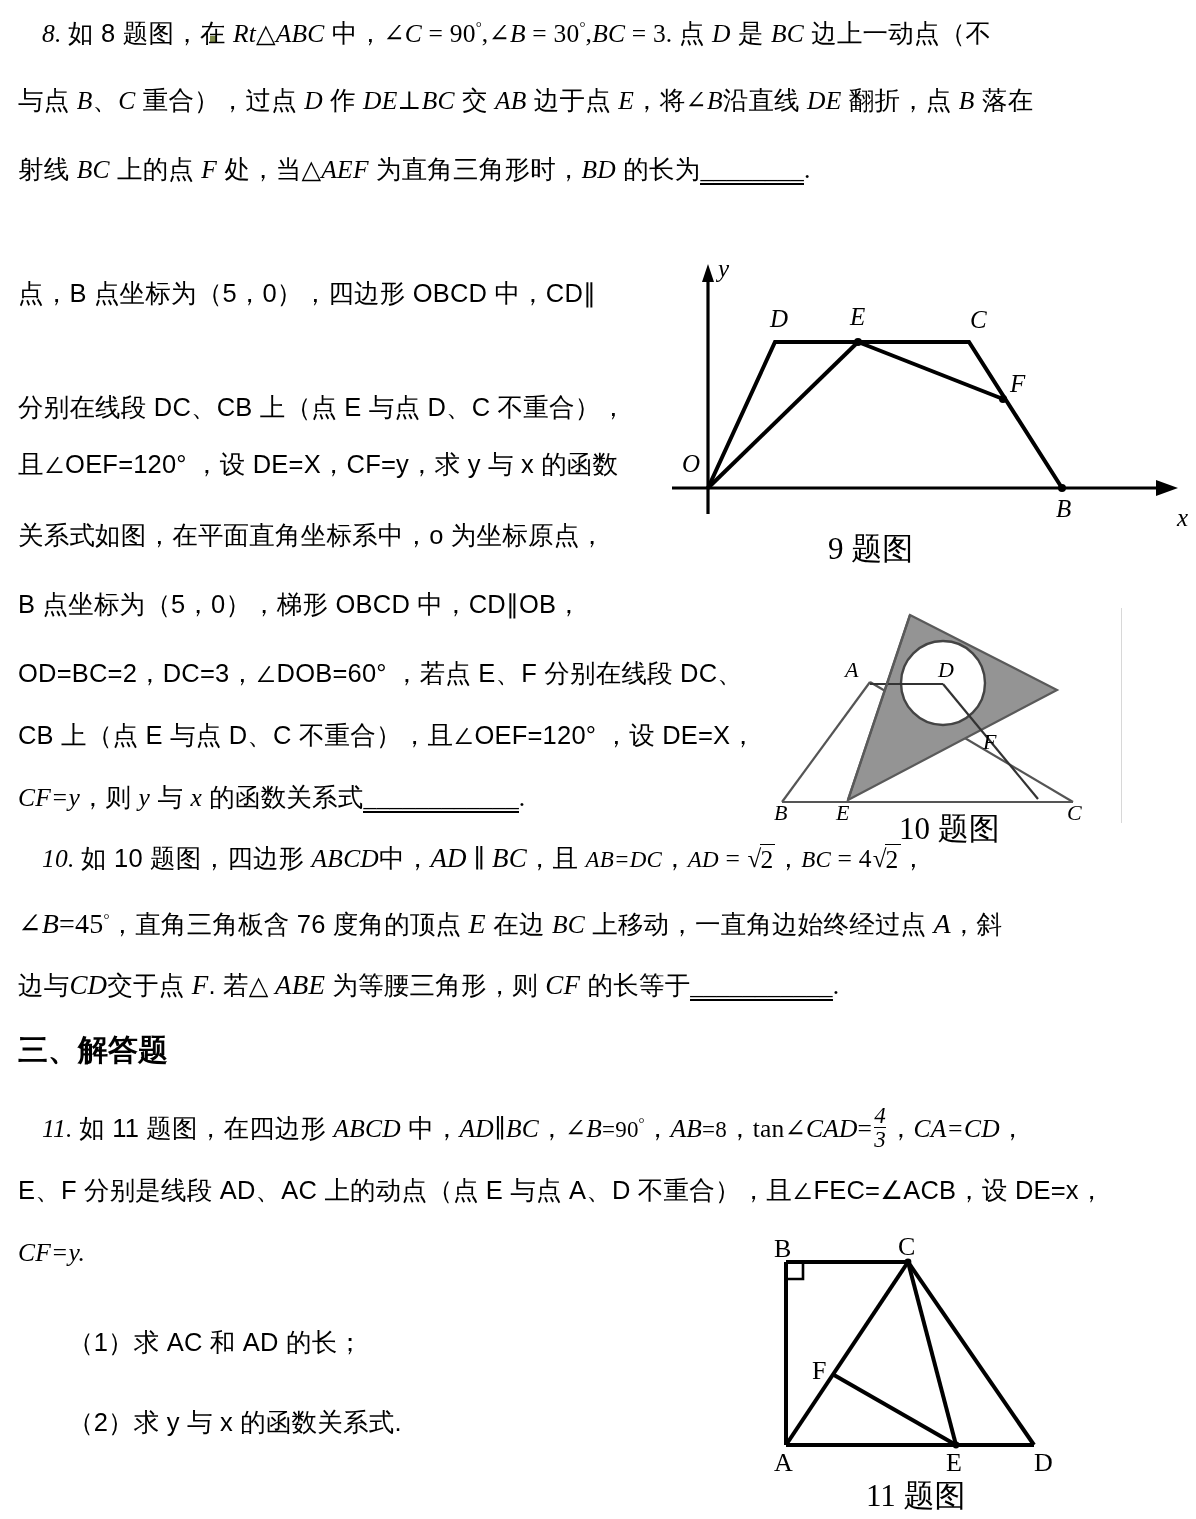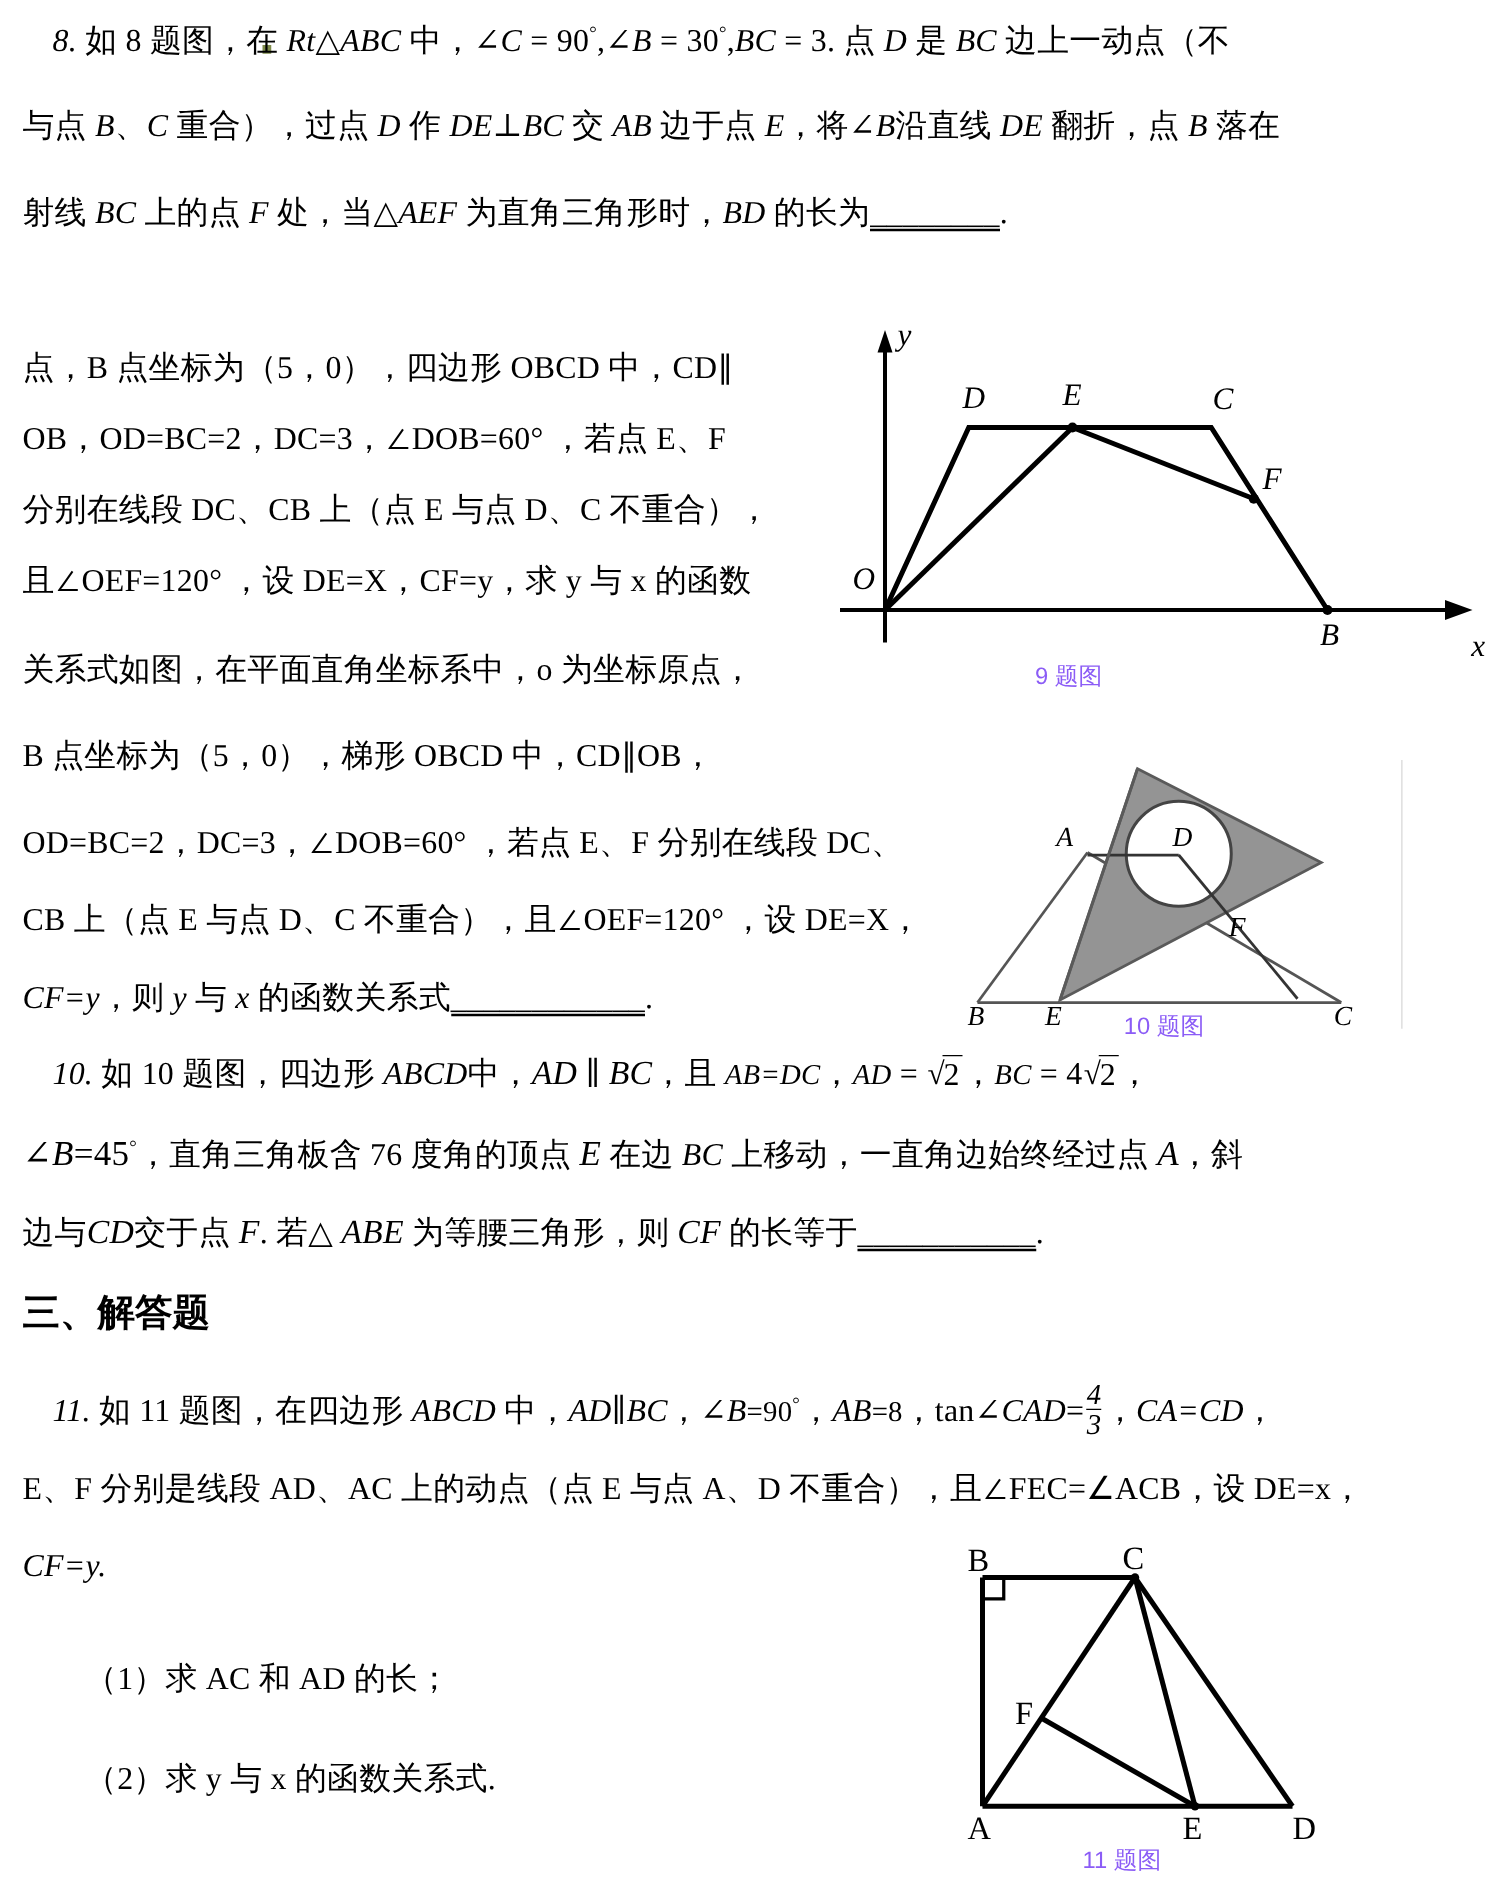--- a/index.html
+++ b/index.html
@@ -21,21 +21,21 @@
   }
   
   .ln {
     position: absolute;
     font-size: 25.5px;
     line-height: 1;
     white-space: nowrap;
     letter-spacing: 0.2px;
   }
   .it { font-style: italic; }
-  .han { font-family: Liberation Serif, serif; font-style: normal; }
+  .han { font-family: Liberation Sans, sans-serif; font-style: normal; }
   .sect-head {
     position: absolute;
     font-family: "DejaVu Serif", "Liberation Serif", serif;
     font-weight: bold;
     font-size: 30px;
     white-space: nowrap;
   }
   .deg {
     font-size: 15px;
     vertical-align: super;
@@ -67,24 +67,24 @@
     padding: 0 2px 0 1px;
     margin-left: -2px;
     position: relative;
     top: 1px;
   }
   
   .fig { position: absolute; }
   .fig svg { display: block; }
   .cap {
     position: absolute;
-    font-family: Liberation Sans, sans-serif;
-    font-size: 19px;
+    font-family: Liberation Serif, serif;
+    font-size: 31px;
     white-space: nowrap;
-    color: #8b5cf6;
+    color: #000000;
   }
   .figlabel {
     font-family: "Liberation Serif", serif;
     font-style: italic;
     font-size: 25px;
   }
   .figlabel-up {
     font-family: "Liberation Serif", serif;
     font-style: normal;
     font-size: 26px;
@@ -113,21 +113,20 @@
 
   <div class="ln" style="left:18px; top:88px;">
     <span class="han">与点 </span><span class="it">B</span><span class="han">、</span><span class="it">C</span><span class="han"> 重合），过点 </span><span class="it">D</span><span class="han"> 作 </span><span class="it">DE⊥BC</span><span class="han"> 交 </span><span class="it">AB</span><span class="han"> 边于点 </span><span class="it">E</span><span class="han">，将</span><span class="it">∠B</span><span class="han">沿直线 </span><span class="it">DE</span><span class="han"> 翻折，点 </span><span class="it">B</span><span class="han"> 落在</span>
   </div>
 
   <div class="ln" style="left:18px; top:157px;">
     <span class="han">射线 </span><span class="it">BC</span><span class="han"> 上的点 </span><span class="it">F</span><span class="han"> 处，当</span><span>△</span><span class="it">AEF</span><span class="han"> 为直角三角形时，</span><span class="it">BD</span><span class="han"> 的长为</span><span class="blank">________</span><span>.</span>
   </div>
 
   <div class="ln han" style="left:18px; top:281px;">点，B 点坐标为（5，0），四边形 OBCD 中，CD∥</div>
-  <div class="ln han" style="left:18px; top:338px;">OB，OD=BC=2，DC=3，∠DOB=60° ，若点 E、F</div>
   <div class="ln han" style="left:18px; top:395px;">分别在线段 DC、CB 上（点 E 与点 D、C 不重合），</div>
   <div class="ln han" style="left:18px; top:452px;">且∠OEF=120° ，设 DE=X，CF=y，求 y 与 x 的函数</div>
   <div class="ln han" style="left:18px; top:523px;">关系式如图，在平面直角坐标系中，o 为坐标原点，</div>
   <div class="ln han" style="left:18px; top:592px;">B 点坐标为（5，0），梯形 OBCD 中，CD∥OB，</div>
   <div class="ln han" style="left:18px; top:661px;">OD=BC=2，DC=3，∠DOB=60° ，若点 E、F 分别在线段 DC、</div>
   <div class="ln han" style="left:18px; top:723px;">CB 上（点 E 与点 D、C 不重合），且∠OEF=120° ，设 DE=X，</div>
   <div class="ln" style="left:18px; top:785px;">
     <span class="it">CF=y</span><span class="han">，则 </span><span class="it">y</span><span class="han"> 与 </span><span class="it">x</span><span class="han"> 的函数关系式</span><span class="blank">____________</span><span>.</span>
   </div>
 

